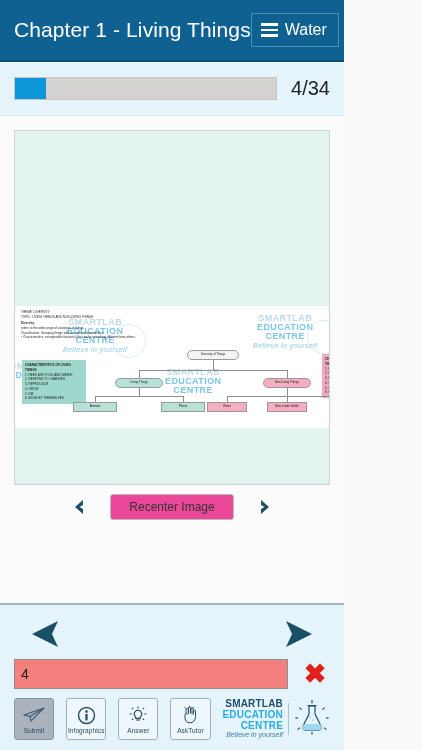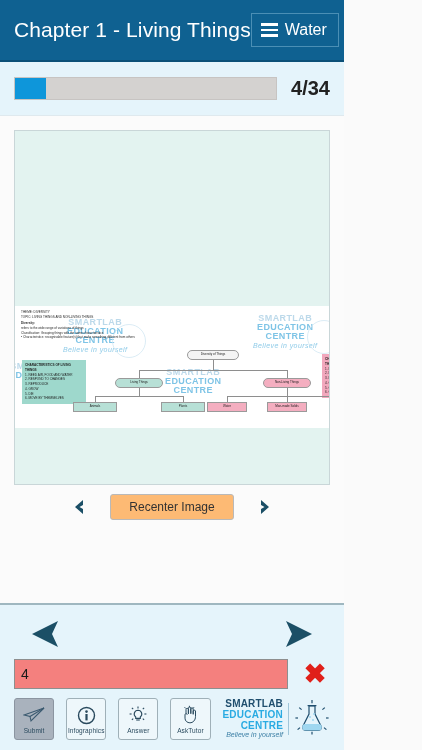--- a/index.html
+++ b/index.html
@@ -34,21 +34,21 @@
   .progress-bar-row {
     background: #e5f4fb; height: 54px; flex: 0 0 auto;
     display: flex; align-items: center; padding: 0 14px; gap: 14px;
     border-bottom: 1px solid #dfe9ee;
   }
   .progress-track {
     flex: 1 1 auto; height: 23px; background: #d4d2d0;
     border: 1px solid #c7c4c2; position: relative; overflow: hidden;
   }
   .progress-fill { height: 100%; background: #0e96da; }
-  .progress-label { font-size: 20px; color: #222; white-space: nowrap; font-weight: bold; }
+  .progress-label { font-size: 20px; color: #222; white-space: nowrap; }
 
   
   .viewer-wrap {
     background: #fbfbfb; flex: 1 1 auto; padding: 14px 14px 0 14px;
     display: flex; flex-direction: column; min-height: 0;
   }
   .slide-frame {
     border: 1px solid #c9d6d8; background: #e3f3f0;
     height: 355px; position: relative; overflow: hidden; flex: 0 0 auto;
   }
@@ -90,21 +90,21 @@
   .node.white { background: #f4f4f4; }
   .edge { position: absolute; background: #8e8e8e; }
   .edge.h { height: .6px; }
   .edge.v { width: .6px; }
 
   .slide-controls {
     display: flex; align-items: center; justify-content: center; gap: 22px;
     padding: 9px 0 10px 0; flex: 0 0 auto;
   }
   .recenter-button {
-    background: #fdba74; border: 1px solid #b9b9b9; border-radius: 3px;
+    background: #ec4899; border: 1px solid #b9b9b9; border-radius: 3px;
     font-size: 12px; color: #333; padding: 5px 18px; cursor: pointer;
   }
   .arrow-sm { cursor: pointer; line-height: 0; }
 
   
   .bottom { background: #e5f4fb; flex: 0 0 auto; border-top: 2px solid #9fb7c0; }
   .nav-row {
     display: flex; align-items: center; justify-content: space-between;
     padding: 13px 24px 9px 24px;
   }

